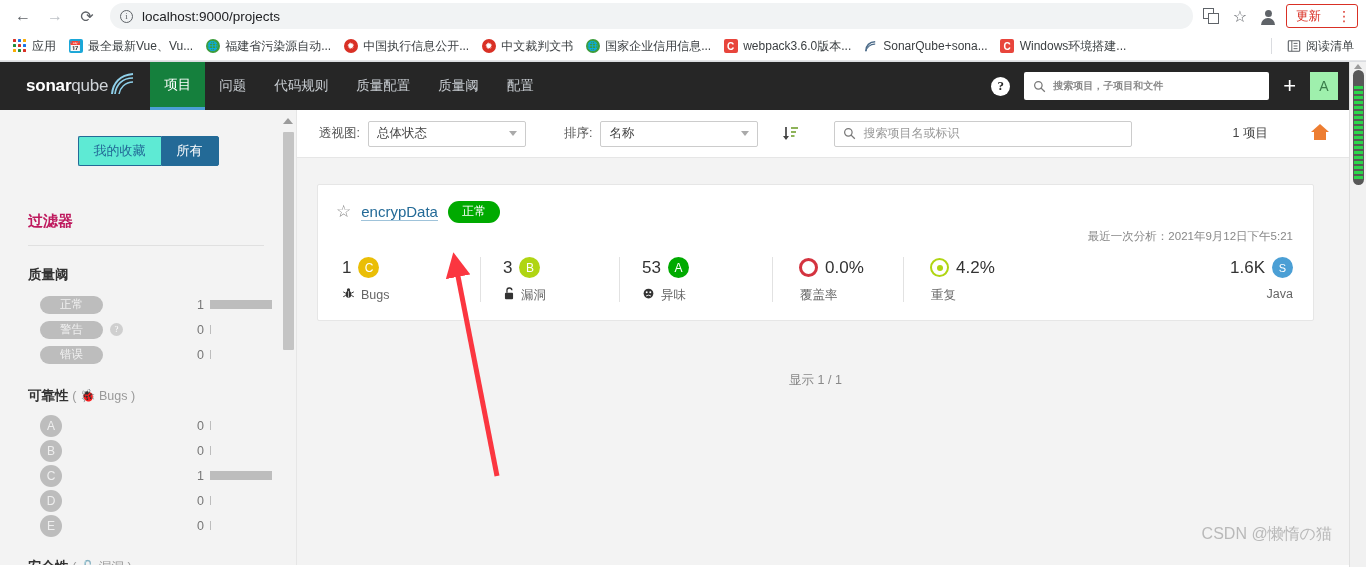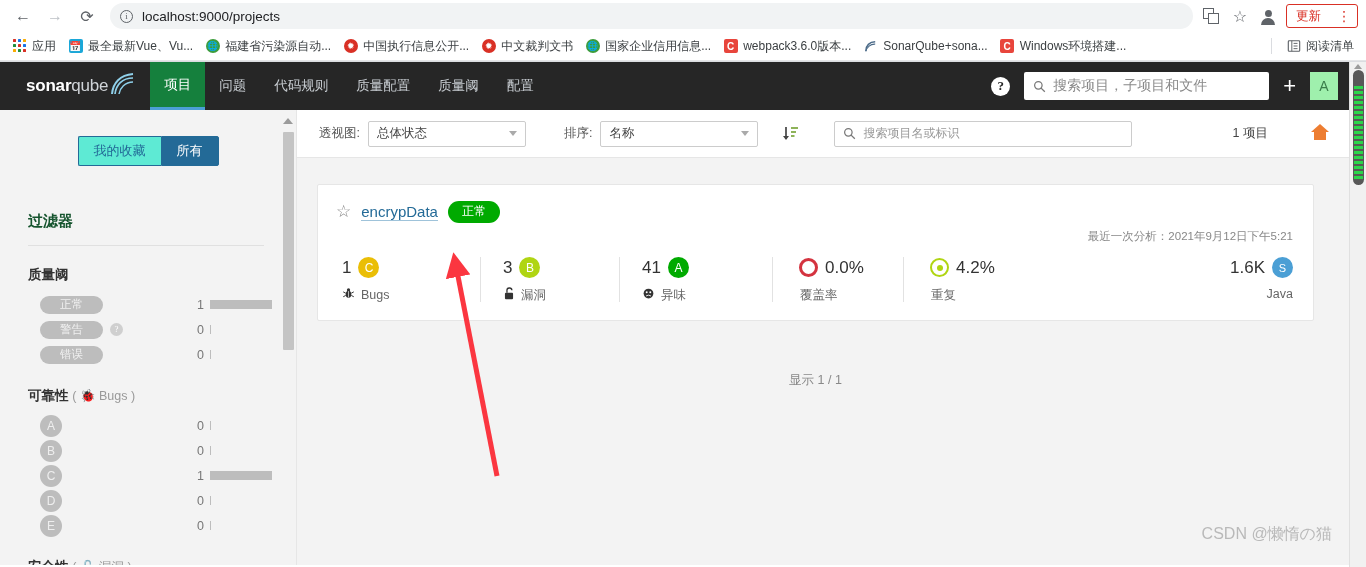--- a/index.html
+++ b/index.html
@@ -188,21 +188,21 @@
     font-family: "Liberation Serif", serif;
   }
   .sq-search {
     width: 245px; height: 28px;
     background: #fff;
     border-radius: 2px;
     display: flex; align-items: center;
     gap: 7px;
     padding: 0 9px;
   }
-  .sq-search .ph { font-size: 14px; color: #8a8a8a; }
+  .sq-search .ph { font-size: 10px; color: #8a8a8a; font-weight: bold; }
   .plus-ic { color: #fff; font-size: 22px; line-height: 1; font-weight: 300; }
   .avatar-sq {
     width: 28px; height: 28px;
     background: #9ff0ad;
     color: #3a7d4a;
     display: flex; align-items: center; justify-content: center;
     font-size: 14px;
   }
 
   
@@ -250,21 +250,21 @@
     padding: 5px 15px;
     color: #236a97;
     background: #5eead4;
   }
   .fav-tab:first-child { border-radius: 2px 0 0 2px; border-right: none; }
   .fav-tab:last-child { border-radius: 0 2px 2px 0; }
   .fav-tab.active { background: #236a97; color: #fff; }
 
   .sb-inner { padding: 0 24px 0 28px; }
   .sb-title {
-    font-size: 15px; font-weight: bold; color: #14532d;
+    font-size: 15px; font-weight: bold; color: #be185d;
     margin-top: 46px;
     padding-bottom: 14px;
     border-bottom: 1px solid #e0e0e0;
     margin-right: 8px;
   }
   .facet { margin-top: 20px; }
   .facet-head {
     font-size: 13.5px; font-weight: bold; color: #333;
     margin-bottom: 8px;
   }
@@ -821,21 +821,21 @@
                     <path d="M4.5 7 V4.6 A2.8 2.8 0 0 1 10.6 4" stroke="#333" stroke-width="1.6" fill="none"></path>
                   </svg>
               </span>
               <span>漏洞</span>
             </div>
           </div>
           <div class="m-sep"></div>
 
           <div class="measure" style="width:152px; padding-left:22px">
             <div class="top">
-              <span class="val">41</span>
+              <span class="val">53</span>
               <span class="rating" style="background:#00aa00">A</span>
             </div>
             <div class="bot">
               <span>
                 <svg width="13" height="13" viewBox="0 0 16 16">
                     <circle cx="8" cy="8" r="6" fill="#333"></circle>
                     <circle cx="5.8" cy="6.5" r="1.2" fill="#fff"></circle>
                     <circle cx="10.2" cy="6.5" r="1.2" fill="#fff"></circle>
                     <path d="M5 11 Q8 9 11 11" stroke="#fff" stroke-width="1.1" fill="none"></path>
                   </svg>

